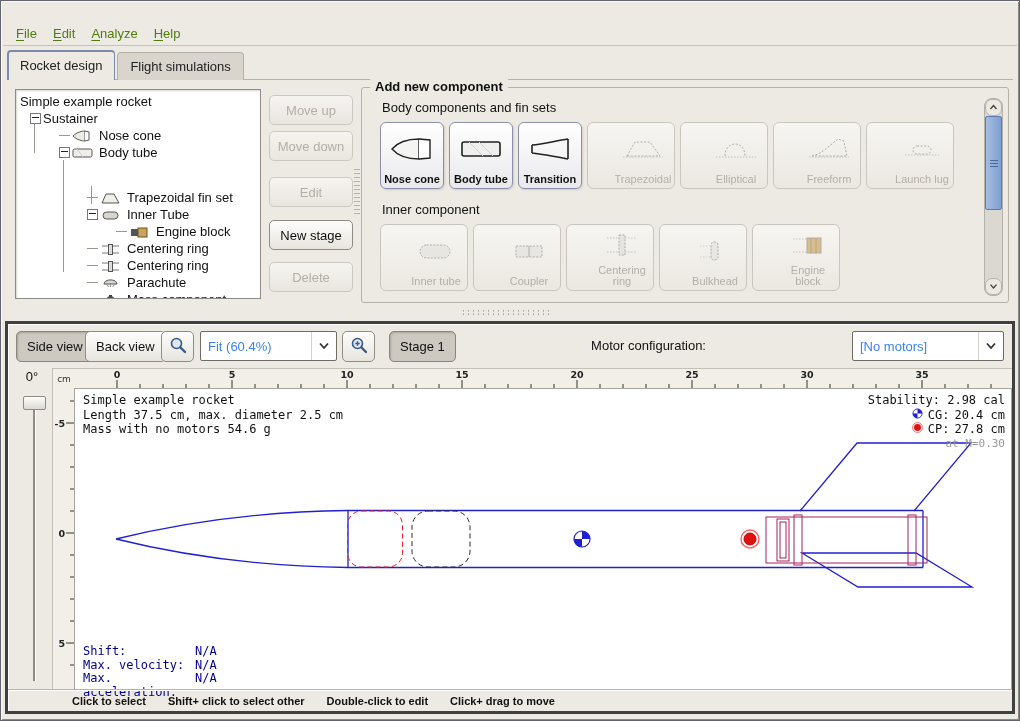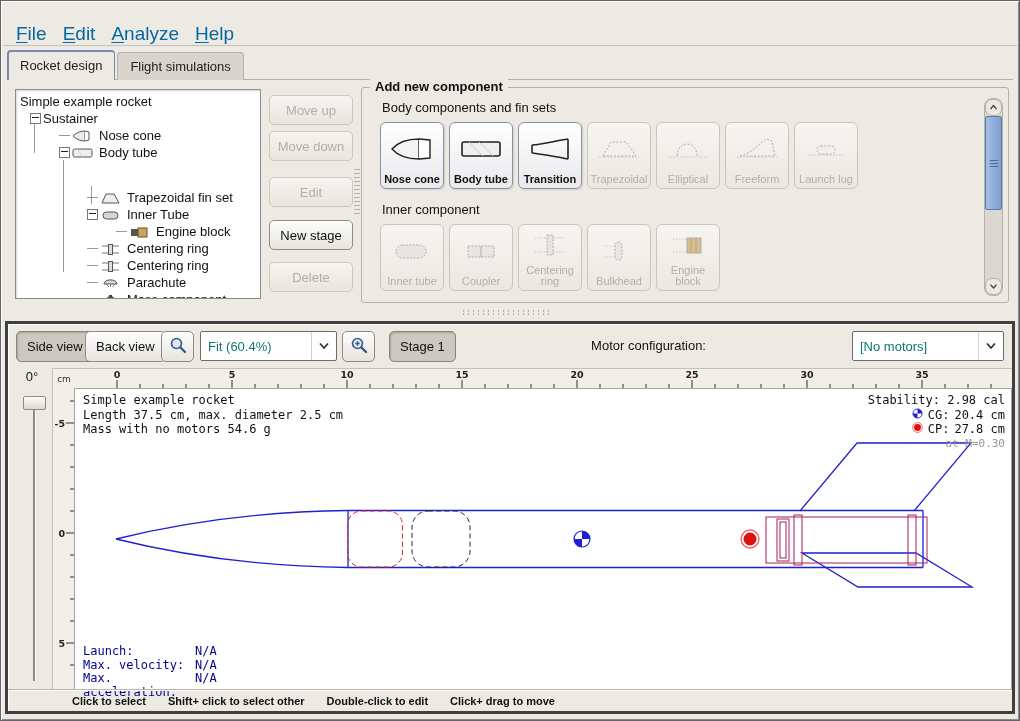--- a/index.html
+++ b/index.html
@@ -12,21 +12,21 @@
   #title-icon{width:17px;height:15px;margin-left:2px;background:#e9e6df;border:1px solid;
     border-color:#fff #6f6c64 #6f6c64 #fff;display:flex;align-items:center;justify-content:center;}
   #title-text{position:absolute;left:0;right:0;text-align:center;color:#fff;font-weight:bold;
     font-size:12.5px;text-shadow:1px 1px 1px #55586e;pointer-events:none;}
   #win-btns{margin-left:auto;display:flex;gap:2px;margin-right:3px;}
   .win-btn{width:16px;height:15px;background:#e9e6df;border:1px solid;border-color:#fff #6f6c64 #6f6c64 #fff;
     display:flex;align-items:center;justify-content:center;}
   
   #menubar{position:absolute;left:2px;top:21px;right:2px;height:23px;background:#edeae3;
     border-bottom:1px solid #c6c2ba;display:flex;align-items:center;padding-left:6px;gap:2px;}
-  .menu-item{font-size:19px;color:#0369a1;padding:2px 7px;}
+  .menu-item{font-size:13px;color:#4d7c0f;padding:2px 7px;}
   .menu-item u{text-underline-offset:2px;}
   
   #tabs{position:absolute;left:6px;top:48px;right:6px;height:30px;display:flex;align-items:flex-end;gap:2px;
     border-bottom:1px solid #b5b1a9;}
   .tab{font-size:13px;padding:6px 12px 6px 12px;border:1px solid #b5b1a9;border-bottom:none;
     border-radius:4px 4px 0 0;background:#d9d5cd;color:#222;position:relative;top:1px;}
   .tab.active{background:#edeae3;border-color:#7d88ad;border-width:2px 1px 0 2px;padding:6px 12px 7px 11px;
     font-size:13px;z-index:2;}
   
   #tree-panel{position:absolute;left:14px;top:88px;width:244px;height:208px;background:#fff;
@@ -52,21 +52,21 @@
   #addnew-title{position:absolute;left:8px;top:-9px;background:#edeae3;padding:0 5px;font-weight:bold;
     font-size:13px;color:#111;}
   .section-label{position:absolute;left:20px;font-size:13px;color:#111;}
   .comp-row{position:absolute;left:18px;display:flex;gap:5px;}
   .comp-btn{width:62px;height:62px;border-radius:6px;display:flex;flex-direction:column;align-items:center;
     justify-content:flex-end;padding-bottom:3px;background:linear-gradient(#ffffff,#e9e9ec);
     border:1px solid #8a90a8;box-shadow:1px 1px 2px rgba(0,0,0,.12);}
   .comp-btn .comp-icon{flex:1;display:flex;align-items:center;justify-content:center;width:46px;}
   .comp-btn .comp-icon svg{width:46px;height:30px;}
   .comp-label{font-size:11px;font-weight:bold;color:#111;text-align:center;line-height:11px;}
-  .comp-btn.disabled{border-color:#c9c6bf;background:linear-gradient(#f7f5f1,#ebe8e2);box-shadow:none;}
+  .comp-btn.disabled{border-color:#c9c6bf;background:linear-gradient(#f7f5f1,#ebe8e2);box-shadow:none;padding-left:24px;}
   .comp-btn.disabled .comp-label{color:#b3afa7;font-weight:normal;}
   .comp-btn.disabled .comp-icon{opacity:.65;}
   
   #vscroll{position:absolute;right:5px;top:10px;width:17px;height:196px;background:#dbd8d1;
     border:1px solid #b5b2aa;border-radius:8px;}
   .sb-btn{position:absolute;left:0;width:15px;height:15px;background:#ece9e2;border:1px solid #b5b2aa;
     border-radius:7px;display:flex;align-items:center;justify-content:center;}
   #sb-thumb{position:absolute;left:0px;top:17px;width:15px;height:92px;border:1px solid #5c7aa8;border-radius:2px;
     background:linear-gradient(90deg,#a6bde4,#7e9fd0);display:flex;align-items:center;justify-content:center;}
   #sb-grip{width:8px;height:7px;background:repeating-linear-gradient(#4a6a9c 0 1px,transparent 1px 3px);}
@@ -80,21 +80,21 @@
   #lower{position:absolute;left:4px;right:4px;top:320px;bottom:6px;border:3px solid #404040;
     box-shadow:inset 1px 1px 0 #fcfcfa;background:#edeae3;}
   
   .tbtn{position:absolute;top:7px;height:29px;border-radius:5px;font-size:13px;display:flex;align-items:center;
     justify-content:center;background:linear-gradient(#fdfdfc,#e8e5de);border:1px solid #8f8c85;color:#111;padding:0 10px;}
   .tbtn.pressed{background:#cdc9c1;box-shadow:inset 1px 1px 2px #a8a49c;border-color:#8a867e;}
   .icon-btn{position:absolute;top:7px;width:31px;height:29px;border-radius:5px;display:flex;align-items:center;
     justify-content:center;background:linear-gradient(#fdfdfc,#e8e5de);border:1px solid #8f8c85;}
   .combo{position:absolute;top:7px;height:28px;background:#fff;border:1px solid #6f6c64;border-radius:2px;
     display:flex;align-items:center;}
-  .combo-value{flex:1;font-size:13px;color:#0f766e;padding-left:7px;}
+  .combo-value{flex:1;font-size:13px;color:#3b82f6;padding-left:7px;}
   .combo-arrow{width:24px;height:100%;display:flex;align-items:center;justify-content:center;border-left:1px solid #d5d2ca;}
   #motor-label{position:absolute;top:14px;right:306px;font-size:13px;color:#111;}
   
   #rot-label{position:absolute;left:8px;top:45px;width:32px;text-align:center;font-size:13px;color:#111;}
   #rot-slider{position:absolute;left:21px;top:72px;width:9px;bottom:30px;}
   #rot-track{position:absolute;left:4px;top:8px;bottom:0;width:2px;background:#8f8c85;border-right:1px solid #fff;}
   #rot-handle{position:absolute;left:-6px;top:0;width:21px;height:12px;background:linear-gradient(#fdfdfc,#dcd9d2);
     border:1px solid #8f8c85;border-radius:2px;}
   #ruler-corner{position:absolute;left:44px;top:44px;width:22px;height:20px;background:#f2efe9;border:1px solid #c4c0b8;
     font-size:9px;color:#333;display:flex;align-items:center;justify-content:center;font-family:"DejaVu Sans",sans-serif;}
@@ -563,21 +563,21 @@
                 <circle cx="6" cy="6" r="5.4" fill="none" stroke="#ff6060"></circle>
                 <circle cx="6" cy="6" r="3.8" fill="#e11111"></circle>
               </svg></span>
             <span>CP:</span>
             <span>27.8 cm</span>
           </div>
         <div id="mach-note">at M=0.30</div>
       </div>
       <div id="flight-block">
           <div class="flight-row">
-            <span class="flight-label">Launch:</span>
+            <span class="flight-label">Shift:</span>
             <span>N/A</span>
           </div>
           <div class="flight-row">
             <span class="flight-label">Max. velocity:</span>
             <span>N/A</span>
           </div>
           <div class="flight-row">
             <span class="flight-label">Max. acceleration:</span>
             <span>N/A</span>
           </div>

